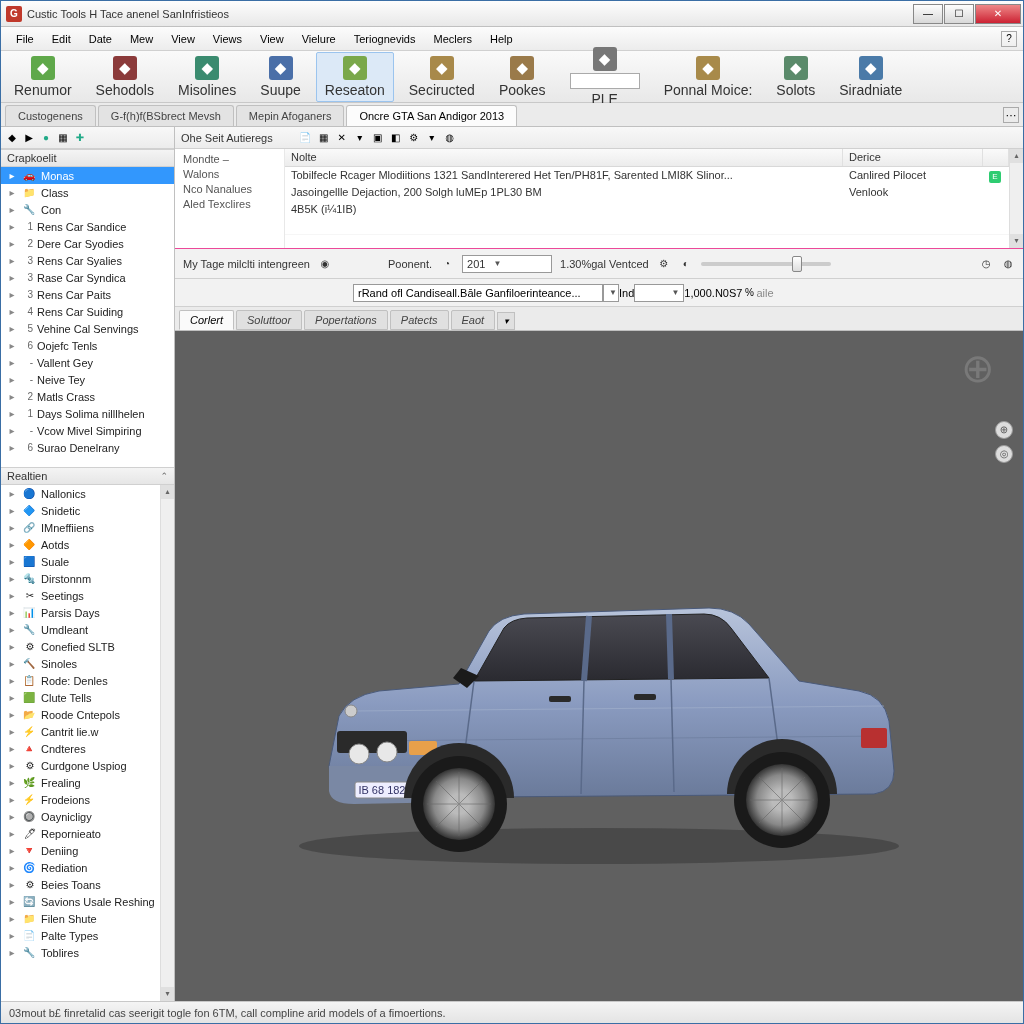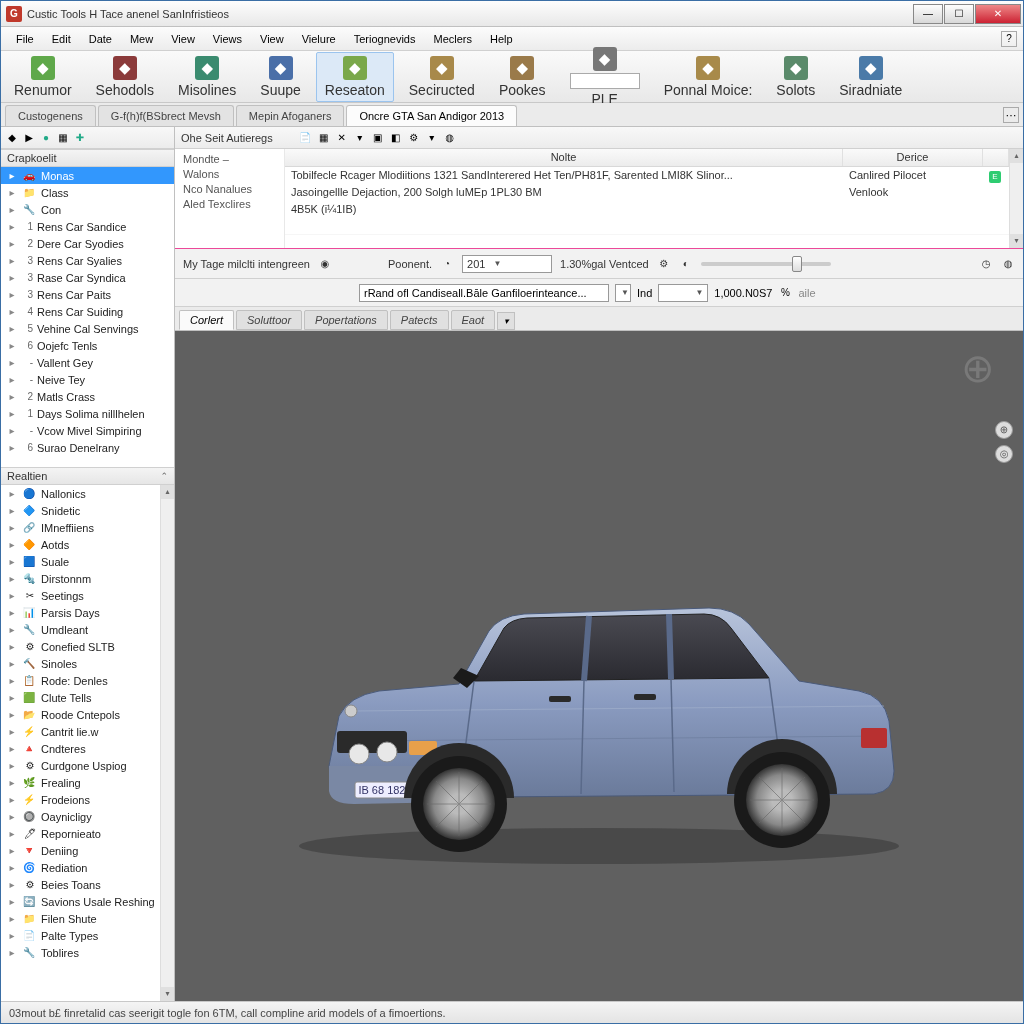--- a/index.html
+++ b/index.html
@@ -34,31 +34,31 @@
 .tree-item { height:17px; display:flex; align-items:center; padding:0 4px; gap:4px; font-size:11px; color:#222; white-space:nowrap; cursor:default; }
 .tree-item.sel { background:#3297fd; color:#fff; }
 .tree-ico { width:14px; height:14px; display:inline-flex; align-items:center; justify-content:center; font-size:10px; flex-shrink:0; }
 .tree-num { display:inline-block; width:10px; text-align:right; color:#666; font-size:10px; }
 .right-col { flex:1; display:flex; flex-direction:column; overflow:hidden; }
 .detail-hdr { height:22px; display:flex; align-items:center; padding:0 6px; gap:4px; background:linear-gradient(#f8f8f8,#ececec); border-bottom:1px solid #d0d0d0; }
 .detail-hdr .lbl { font-size:11px; color:#333; }
 .detail-body { display:flex; height:100px; background:#fff; border-bottom:1px solid #ec4899; }
 .detail-labels { width:110px; padding:4px 8px; display:flex; flex-direction:column; gap:3px; font-size:11px; color:#555; border-right:1px solid #e8e8e8; }
 .detail-table { flex:1; display:flex; flex-direction:column; }
-.dt-hdr { height:18px; display:flex; background:linear-gradient(#fafafa,#ececec); border-bottom:1px solid #d8d8d8;text-align:center; }
+.dt-hdr { height:18px; display:flex; background:linear-gradient(#fafafa,#ececec); border-bottom:1px solid #d8d8d8; }
 .dt-col { padding:2px 6px; font-size:11px; color:#333; border-right:1px solid #e0e0e0; }
 .dt-col.c1 { flex:1; }
 .dt-col.c2 { width:140px; }
 .dt-col.c3 { width:26px; }
 .dt-row { height:17px; display:flex; font-size:11px; color:#222; }
 .dt-row .dt-col { border-right:none; }
 .badge { width:12px; height:12px; background:#2ecc71; color:#fff; font-size:8px; text-align:center; line-height:12px; border-radius:2px; margin-top:2px; }
 .detail-rest { flex:1; background:repeating-linear-gradient(#fff,#fff 16px,#f6f6f6 16px,#f6f6f6 17px); }
 .param-bar { height:30px; display:flex; align-items:center; padding:0 8px; gap:8px; background:#f2f2f2; border-bottom:1px solid #d0d0d0; font-size:11px; color:#333; }
-.param-bar2 { height:28px; display:flex; align-items:center; padding:0 8px; gap:6px; background:#f2f2f2; border-bottom:1px solid #d0d0d0; font-size:11px; }
+.param-bar2 { height:28px; display:flex; align-items:center; padding:0 8px; gap:0; background:#f2f2f2; border-bottom:1px solid #d0d0d0; font-size:11px; }
 .combo { height:18px; border:1px solid #999; background:#fff; padding:0 4px; display:flex; align-items:center; gap:4px; }
 .combo .arr { font-size:8px; color:#555; margin-left:4px; }
 .slider { flex:1; height:4px; background:#ccc; border-radius:2px; position:relative; max-width:130px; }
 .slider-th { position:absolute; width:10px; height:16px; background:linear-gradient(#fff,#ddd); border:1px solid #888; border-radius:2px; top:-6px; left:70%; }
 .view-tabs { height:24px; display:flex; align-items:flex-end; padding:0 4px; background:#ebebeb; border-bottom:1px solid #c0c0c0;font-style:italic; }
 .vtab { padding:3px 10px; background:#e0e0e0; border:1px solid #c0c0c0; margin-right:2px; font-size:11px; color:#444; border-radius:2px 2px 0 0; cursor:default; }
 .vtab.active { background:#fafafa; color:#000; border-bottom-color:#fafafa; }
 .vtab-more { width:18px; padding:3px 4px; background:#e0e0e0; border:1px solid #c0c0c0; font-size:9px; text-align:center; }
 .viewport { flex:1; background:#606060; position:relative; overflow:hidden; }
 .axis-gizmo { position:absolute; top:14px; right:14px; width:48px; height:48px; opacity:.6; }

